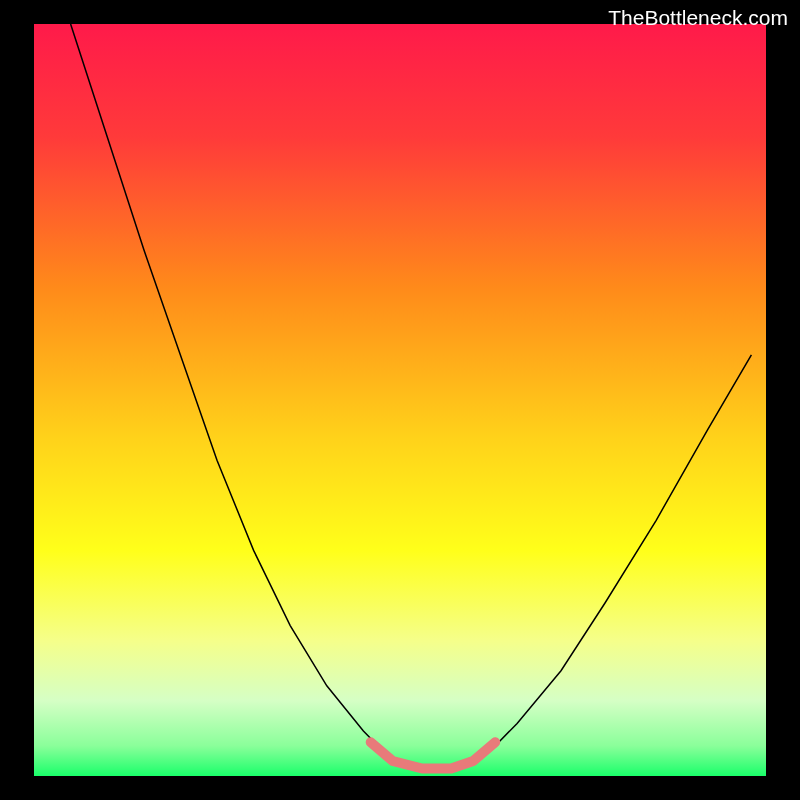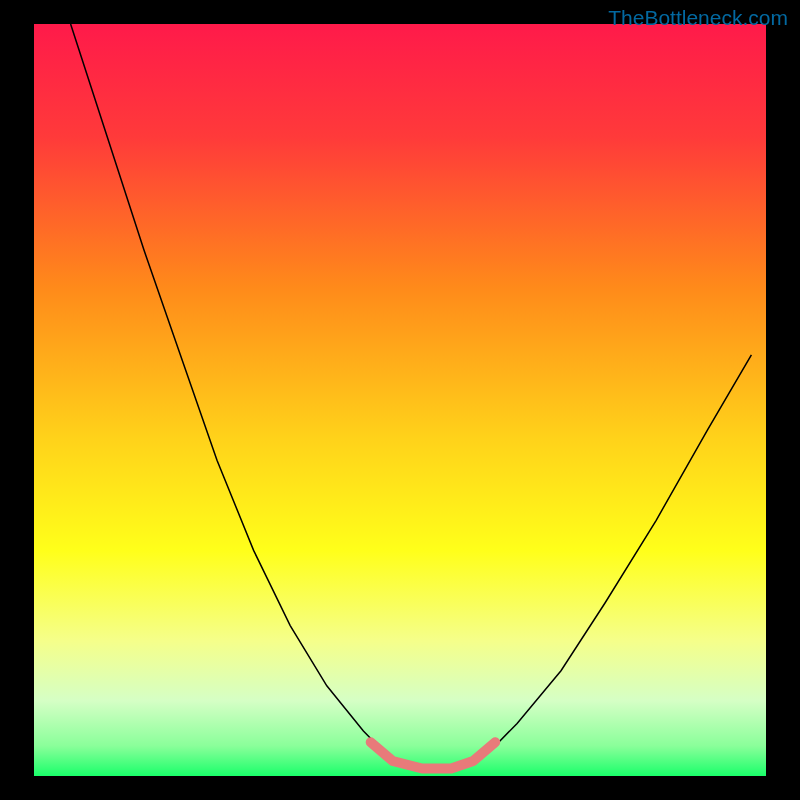--- a/index.html
+++ b/index.html
@@ -8,21 +8,21 @@
     width: 800px;
     height: 800px;
     background: #000;
     position: relative;
     font-family: Arial, sans-serif;
   }
   .watermark {
     position: absolute;
     top: 6px;
     right: 12px;
-    color: #0369a1;
+    color: #ffffff;
     font-size: 21px;
     font-weight: 500;
     z-index: 10;
   }
   svg {
     display: block;
   }
 </style>
 </head>
 <body>

